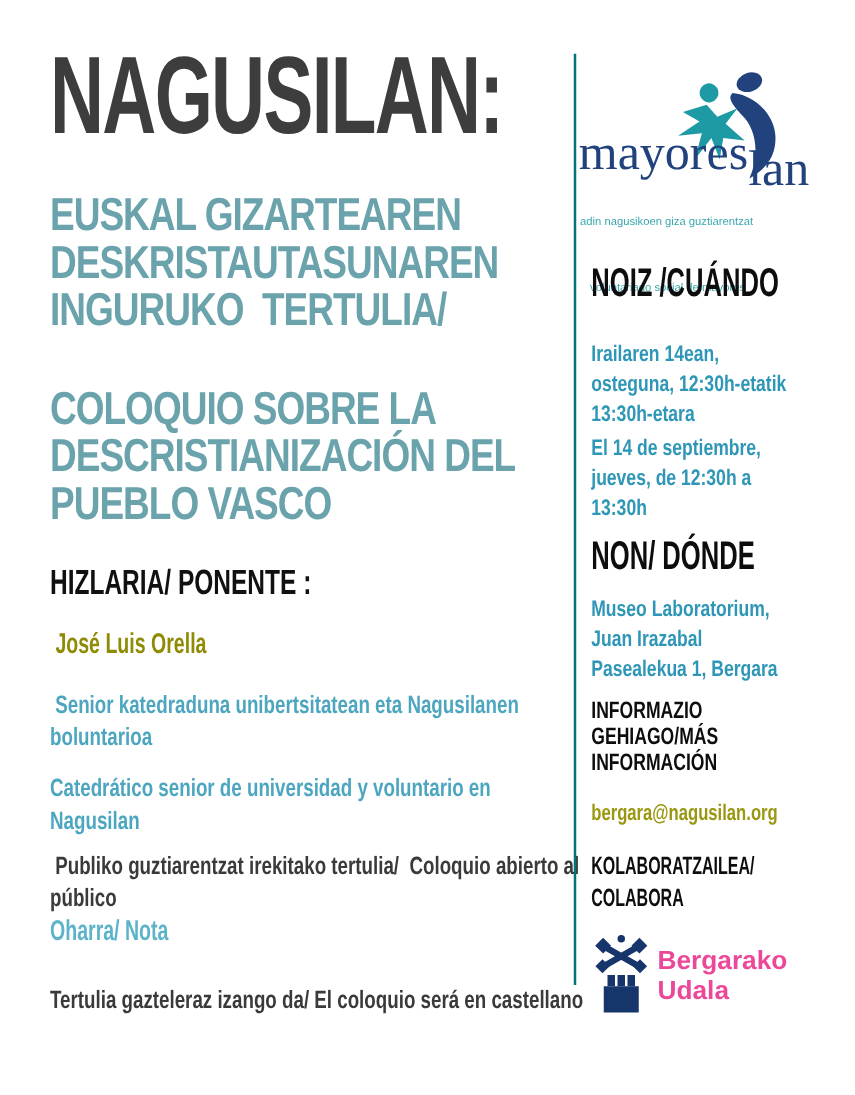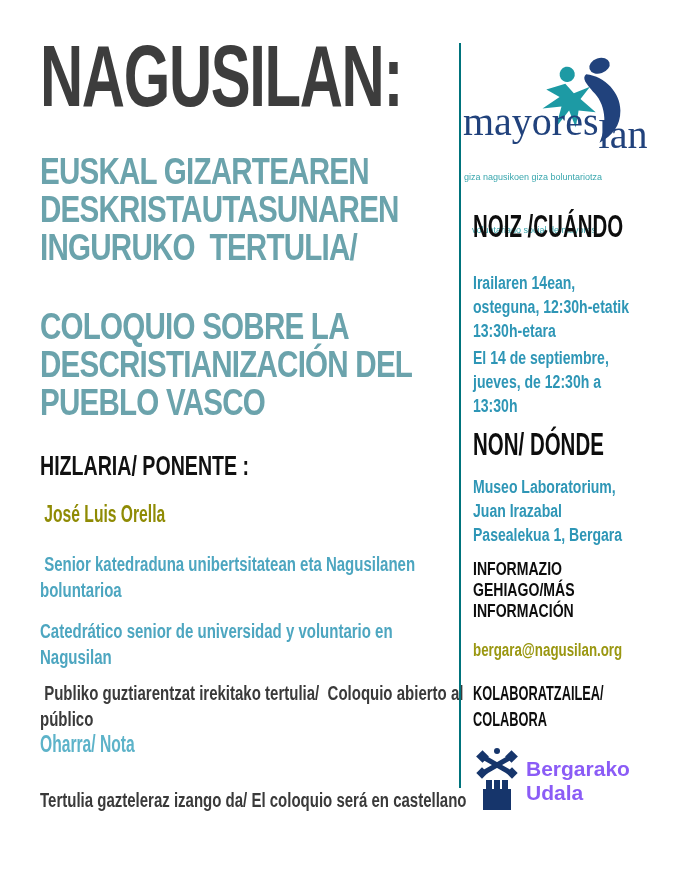--- a/index.html
+++ b/index.html
@@ -34,21 +34,21 @@
   .tagline .t2{padding-left:8px;margin-top:20px;}
   .r-hdr{left:473px;font-size:32px;color:#0d0d0d;transform:scaleX(.64);}
   .when-hdr{top:208px;} .where-hdr{top:426px;}
   .r-teal{left:473px;font-size:18px;line-height:24px;color:#2e96b6;transform:scaleX(.78);}
   .when-eu{top:271px;} .when-es{top:346px;} .where-text{top:475px;}
   .info-hdr{left:473px;top:558px;font-size:19px;line-height:21px;color:#0d0d0d;transform:scaleX(.74);}
   .email{left:473px;top:640px;font-size:18px;color:#9a9711;transform:scaleX(.74);}
   .collab-hdr{left:473px;top:680px;font-size:20px;line-height:26px;color:#0d0d0d;transform:scaleX(.64);}
   .crest{left:476px;top:748px;width:42px;height:64px;}
   .partner{left:526px;top:757px;font-size:21px;line-height:24px;font-weight:bold;
-           color:#8b5cf6;white-space:pre;}
+           color:#ec4899;white-space:pre;}
 </style>
 </head>
 <body>
 
 <div class="poster">
 
   <div class="abs cond title">NAGUSILAN:</div>
   <div class="abs cond headline hl1">EUSKAL GIZARTEAREN
 DESKRISTAUTASUNAREN
 INGURUKO  TERTULIA/</div>
@@ -69,21 +69,21 @@
   <div class="abs divider"></div>
 
   <svg class="abs logo-figs" viewBox="0 0 100 92" xmlns="http://www.w3.org/2000/svg" aria-hidden="true">
     <ellipse cx="70" cy="11" rx="11" ry="8" fill="#21427c" transform="rotate(-18 70 11)"></ellipse>
     <path d="M56 20 C76 22 92 40 92 58 C92 74 84 84 70 92 C79 72 76 50 63 38 C56 30 51 24 56 20 Z" fill="#21427c"></path>
     <circle cx="36" cy="20" r="8" fill="#1d9aa4" transform="rotate(-12 36 20)"></circle>
     <path d="M34 30 L14 36 L28 44 L10 56 L30 54 L24 76 L38 58 L45 76 L48 58 L66 60 L50 46 L60 33 L43 40 Z" fill="#1d9aa4"></path>
   </svg>
   <div class="abs wordmark"><span>mayores</span><span class="word-sub">lan</span></div>
   <div class="abs tagline">
-    <div class="t1">giza nagusikoen giza boluntariotza</div>
+    <div class="t1">adin nagusikoen giza guztiarentzat</div>
     <div class="t2">voluntariado social de mayores</div>
   </div>
 
   <div class="abs cond r-hdr when-hdr">NOIZ /CUÁNDO</div>
   <div class="abs cond r-teal when-eu">Irailaren 14ean,
 osteguna, 12:30h-etatik
 13:30h-etara</div>
   <div class="abs cond r-teal when-es">El 14 de septiembre,
 jueves, de 12:30h a
 13:30h</div>

